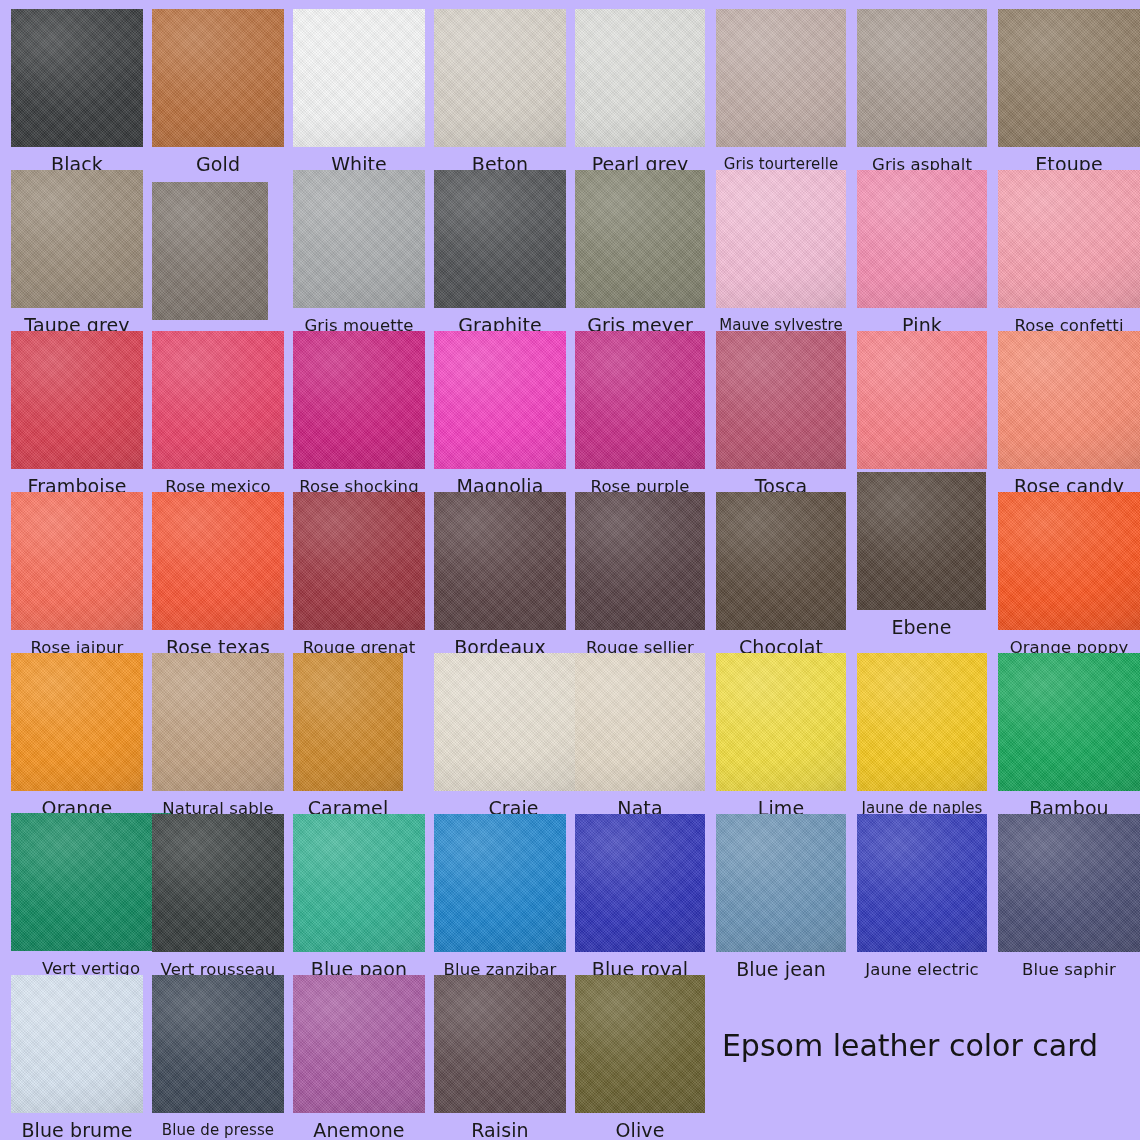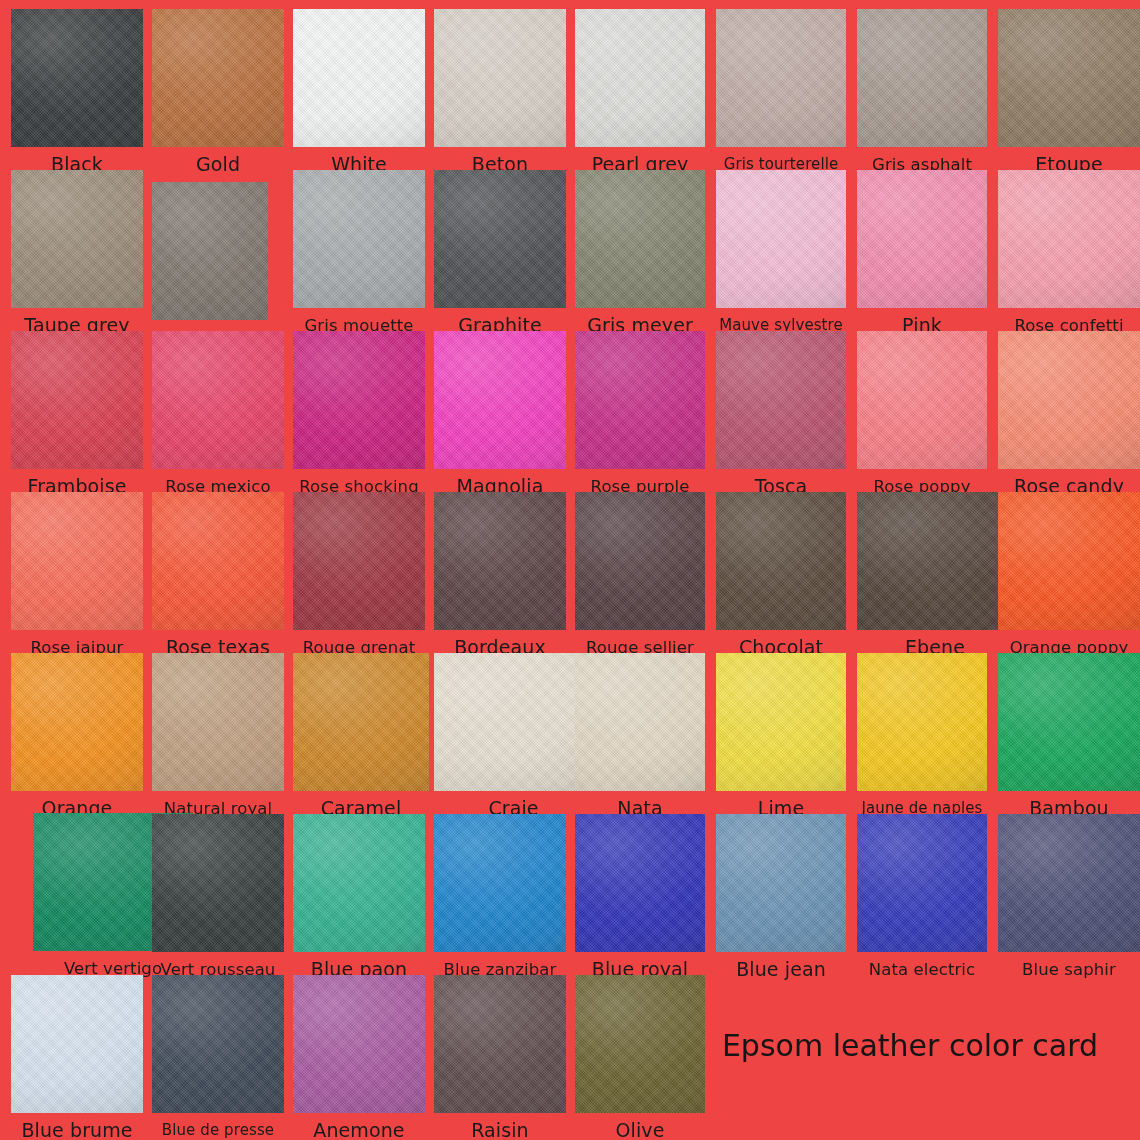--- a/index.html
+++ b/index.html
@@ -14,21 +14,21 @@
     overflow: hidden;
     font-family: "DejaVu Sans", "Liberation Sans", sans-serif;
     color: #1c1c1c;
     position: relative;
   }
 
   #card {
     position: relative;
     width: 1140px;
     height: 1140px;
-    background: #ef4444;
+    background: #c4b5fd;
   }
 
   .swatch-cell {
     position: absolute;
     box-sizing: border-box;
   }
 
   .swatch {
     position: relative;
     width: 100%;
@@ -218,37 +218,37 @@
         <span class="swatch-label">Bordeaux</span>
       </div>
       <div class="swatch-cell" style="left: 575px; top: 492px; width: 130px;">
         <div class="swatch" style="background-color: rgb(85, 64, 68);"></div>
         <span class="swatch-label small">Rouge sellier</span>
       </div>
       <div class="swatch-cell" style="left: 716px; top: 492px; width: 130px;">
         <div class="swatch" style="background-color: rgb(90, 74, 60);"></div>
         <span class="swatch-label">Chocolat</span>
       </div>
-      <div class="swatch-cell" style="left: 857px; top: 492px; width: 156px;">
+      <div class="swatch-cell" style="left: 857px; top: 472px; width: 129px;">
         <div class="swatch" style="background-color: rgb(83, 68, 58);"></div>
         <span class="swatch-label">Ebene</span>
       </div>
       <div class="swatch-cell" style="left: 998px; top: 492px; width: 142px;">
         <div class="swatch" style="background-color: rgb(251, 85, 32);"></div>
         <span class="swatch-label small">Orange poppy</span>
       </div>
       <div class="swatch-cell" style="left: 11px; top: 653px; width: 132px;">
         <div class="swatch" style="background-color: rgb(244, 145, 30);"></div>
         <span class="swatch-label">Orange</span>
       </div>
       <div class="swatch-cell" style="left: 152px; top: 653px; width: 132px;">
         <div class="swatch" style="background-color: rgb(192, 160, 129);"></div>
-        <span class="swatch-label small">Natural royal</span>
-      </div>
-      <div class="swatch-cell" style="left: 293px; top: 653px; width: 136px;">
+        <span class="swatch-label small">Natural sable</span>
+      </div>
+      <div class="swatch-cell" style="left: 293px; top: 653px; width: 110px;">
         <div class="swatch" style="background-color: rgb(206, 136, 41);"></div>
         <span class="swatch-label">Caramel</span>
       </div>
       <div class="swatch-cell" style="left: 434px; top: 653px; width: 159px;">
         <div class="swatch" style="background-color: rgb(230, 223, 209);"></div>
         <span class="swatch-label">Craie</span>
       </div>
       <div class="swatch-cell" style="left: 575px; top: 653px; width: 130px;">
         <div class="swatch" style="background-color: rgb(227, 216, 198);"></div>
         <span class="swatch-label">Nata</span>
@@ -258,21 +258,21 @@
         <span class="swatch-label">Lime</span>
       </div>
       <div class="swatch-cell" style="left: 857px; top: 653px; width: 130px;">
         <div class="swatch" style="background-color: rgb(246, 201, 30);"></div>
         <span class="swatch-label xsmall">Jaune de naples</span>
       </div>
       <div class="swatch-cell" style="left: 998px; top: 653px; width: 142px;">
         <div class="swatch" style="background-color: rgb(22, 167, 90);"></div>
         <span class="swatch-label">Bambou</span>
       </div>
-      <div class="swatch-cell" style="left: 11px; top: 813px; width: 160px; margin-left: 22px;">
+      <div class="swatch-cell" style="left: 11px; top: 813px; width: 160px;">
         <div class="swatch" style="background-color: rgb(16, 137, 95);"></div>
         <span class="swatch-label small">Vert vertigo</span>
       </div>
       <div class="swatch-cell" style="left: 152px; top: 814px; width: 132px;">
         <div class="swatch" style="background-color: rgb(54, 60, 60);"></div>
         <span class="swatch-label small">Vert rousseau</span>
       </div>
       <div class="swatch-cell" style="left: 293px; top: 814px; width: 132px;">
         <div class="swatch" style="background-color: rgb(51, 179, 146);"></div>
         <span class="swatch-label">Blue paon</span>
@@ -284,21 +284,21 @@
       <div class="swatch-cell" style="left: 575px; top: 814px; width: 130px;">
         <div class="swatch" style="background-color: rgb(47, 51, 184);"></div>
         <span class="swatch-label">Blue royal</span>
       </div>
       <div class="swatch-cell" style="left: 716px; top: 814px; width: 130px;">
         <div class="swatch" style="background-color: rgb(106, 147, 182);"></div>
         <span class="swatch-label">Blue jean</span>
       </div>
       <div class="swatch-cell" style="left: 857px; top: 814px; width: 130px;">
         <div class="swatch" style="background-color: rgb(50, 57, 187);"></div>
-        <span class="swatch-label small">Nata electric</span>
+        <span class="swatch-label small">Jaune electric</span>
       </div>
       <div class="swatch-cell" style="left: 998px; top: 814px; width: 142px;">
         <div class="swatch" style="background-color: rgb(75, 79, 116);"></div>
         <span class="swatch-label small">Blue saphir</span>
       </div>
       <div class="swatch-cell" style="left: 11px; top: 975px; width: 132px;">
         <div class="swatch" style="background-color: rgb(214, 227, 240);"></div>
         <span class="swatch-label">Blue brume</span>
       </div>
       <div class="swatch-cell" style="left: 152px; top: 975px; width: 132px;">

